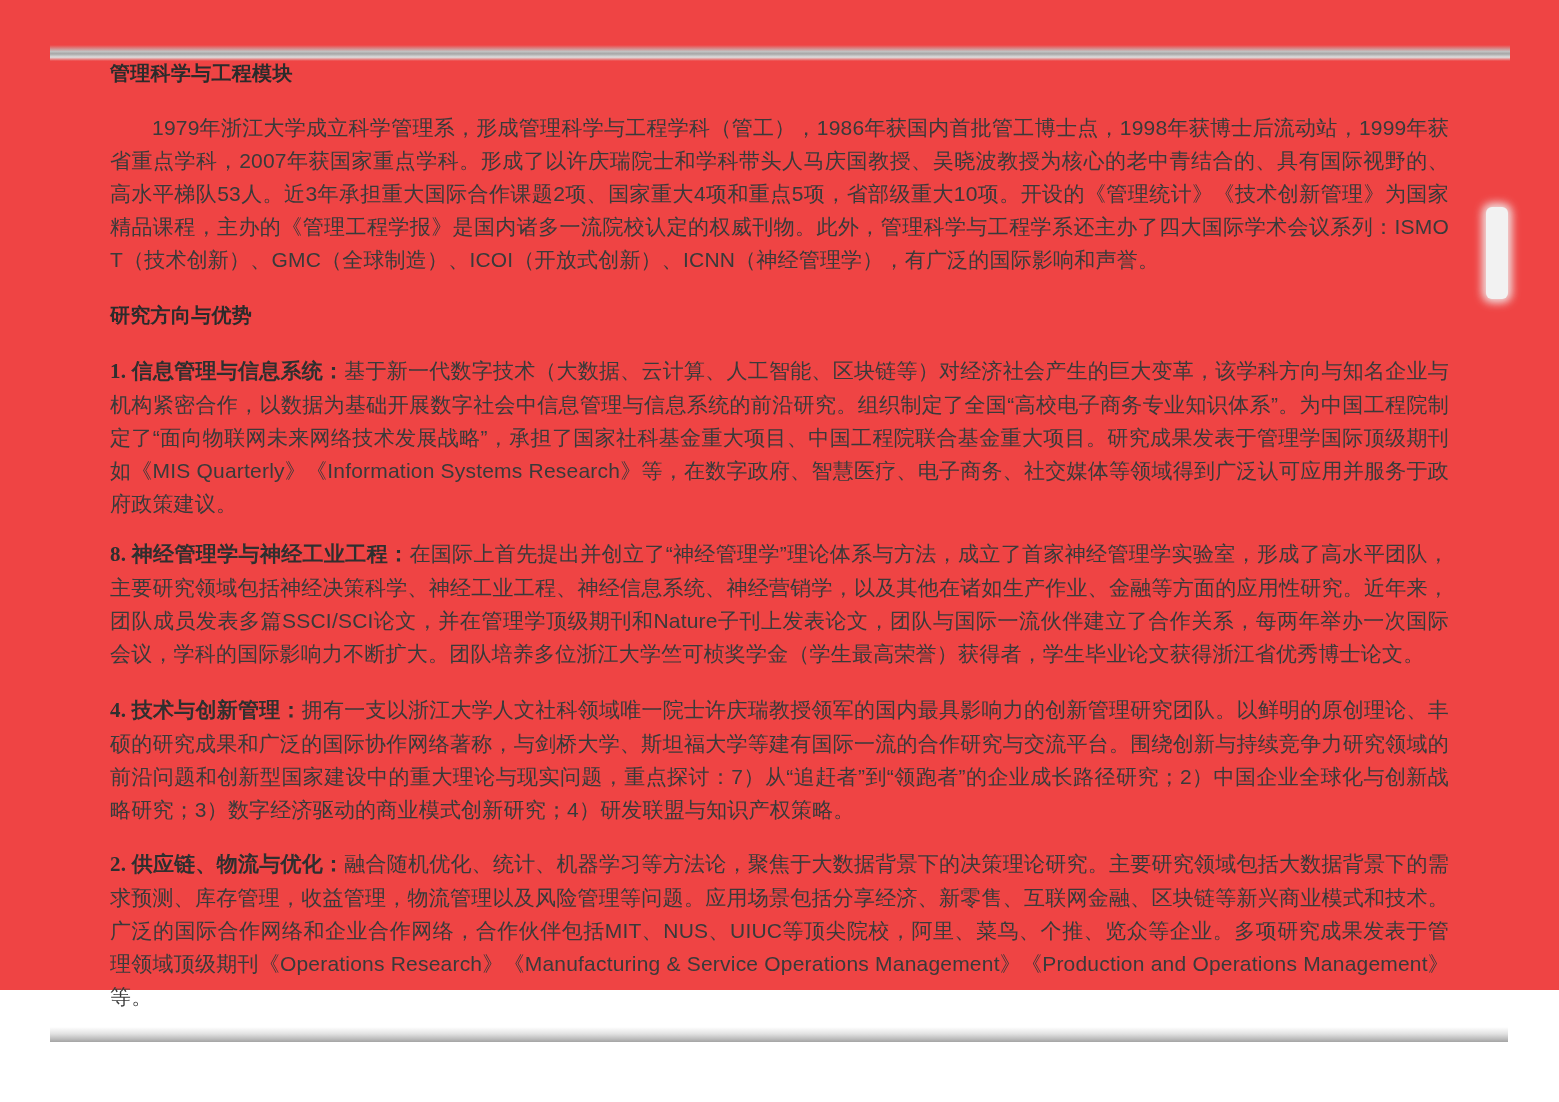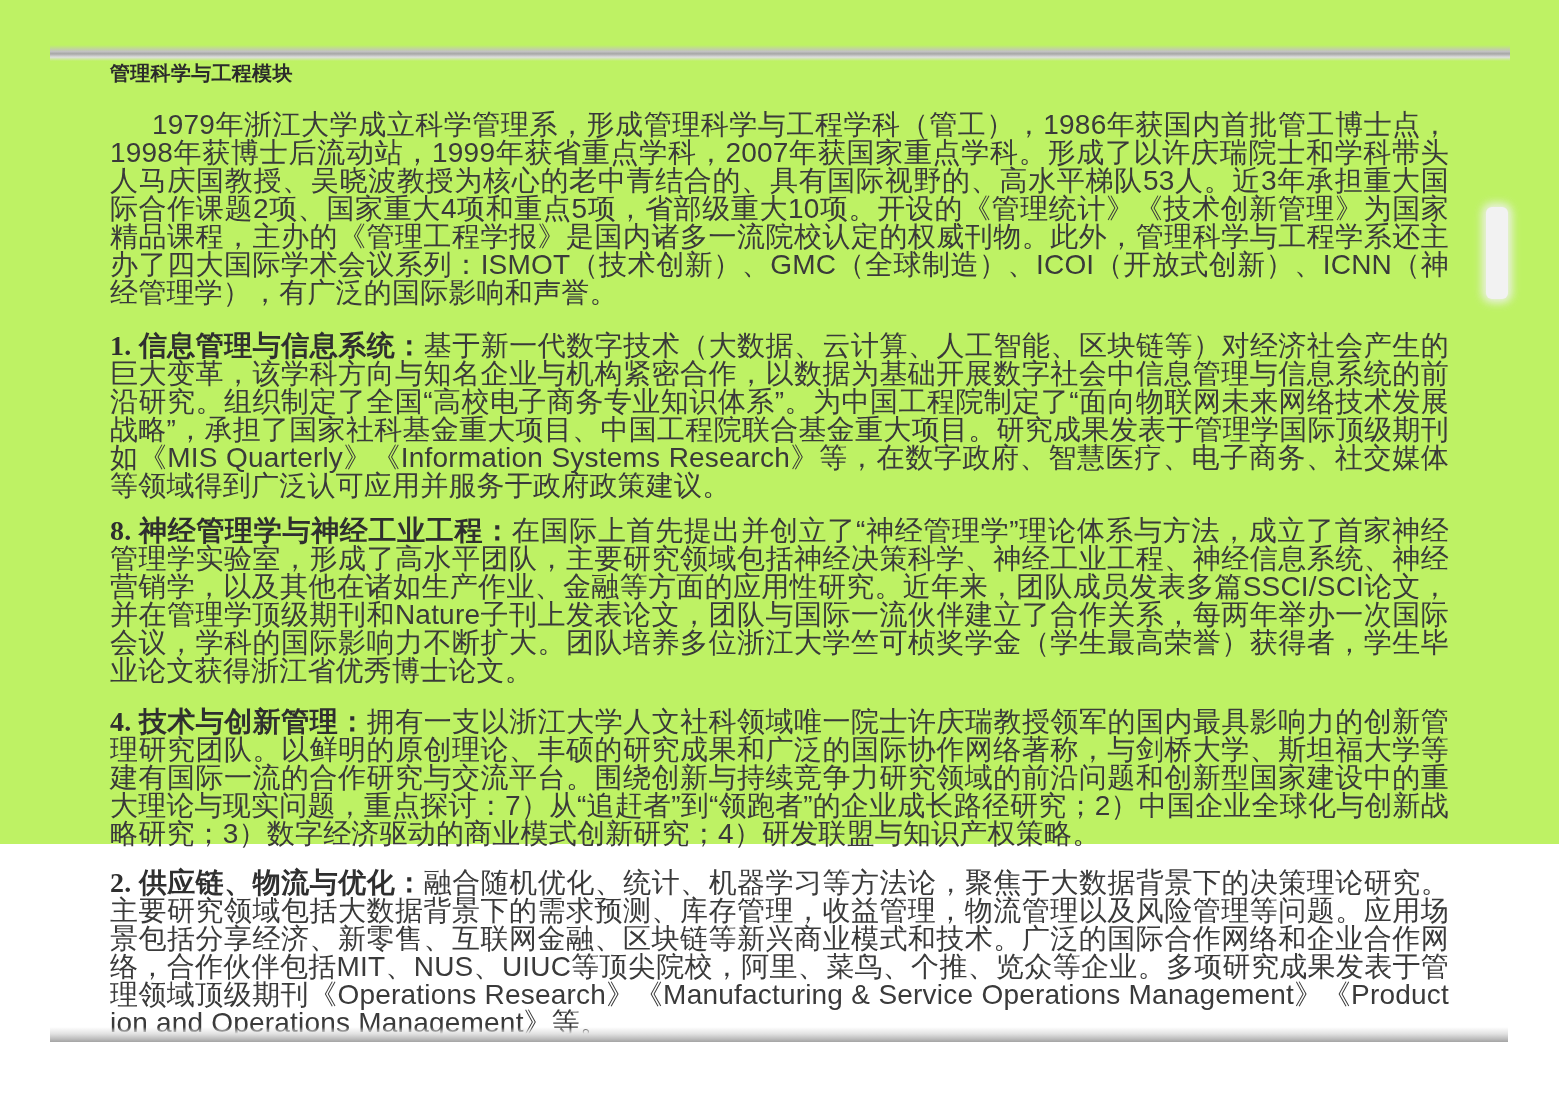--- a/index.html
+++ b/index.html
@@ -7,22 +7,22 @@
     padding: 0;
     background: #ffffff;
     width: 1559px;
     height: 1102px;
     overflow: hidden;
     font-family: "Liberation Sans", "DejaVu Sans", sans-serif;
   }
   .viewport {
     position: relative;
     width: 1559px;
-    height: 844px;
-    background: #bef264;
+    height: 990px;
+    background: #ef4444;
   }
   
   .page-shadow-top {
     position: absolute;
     left: 50px;
     top: 45px;
     width: 1460px;
     height: 16px;
     background: linear-gradient(to bottom,
       rgba(255,255,255,0) 0%,
@@ -68,22 +68,22 @@
     font-size: 20px;
     line-height: 28px;
     font-weight: bold;
     color: #2b2b2b;
     letter-spacing: 0.3px;
   }
   #h-title   { margin: 4px 0 0; }
   #h-history { margin: 27px 0 0; }
   #h-research{ margin: 25px 0 0; }
   .doc-para {
-    font-size: 28px;
-    line-height: 28px;
+    font-size: 21px;
+    line-height: 33px;
     text-align: justify;
     letter-spacing: 0.2px;
     margin: 0;
     color: #3a3a3a;
     word-break: break-all;
   }
   #p-history { margin: 24px 0 0; text-indent: 42px; }
   #p-item1 { margin: 25px 0 0; }
   #p-item2 { margin: 17px 0 0; }
   #p-item3 { margin: 23px 0 0; }
@@ -98,20 +98,21 @@
   <div class="page-shadow-top"></div>
   <div class="edge-smudge"></div>
 
   <div class="page-content">
 
     <div class="doc-heading" id="h-title">管理科学与工程模块</div>
 
 
     <p class="doc-para" id="p-history">1979年浙江大学成立科学管理系，形成管理科学与工程学科（管工），1986年获国内首批管工博士点，1998年获博士后流动站，1999年获省重点学科，2007年获国家重点学科。形成了以许庆瑞院士和学科带头人马庆国教授、吴晓波教授为核心的老中青结合的、具有国际视野的、高水平梯队53人。近3年承担重大国际合作课题2项、国家重大4项和重点5项，省部级重大10项。开设的《管理统计》《技术创新管理》为国家精品课程，主办的《管理工程学报》是国内诸多一流院校认定的权威刊物。此外，管理科学与工程学系还主办了四大国际学术会议系列：ISMOT（技术创新）、GMC（全球制造）、ICOI（开放式创新）、ICNN（神经管理学），有广泛的国际影响和声誉。</p>
 
+    <div class="doc-heading" id="h-research">研究方向与优势</div>
 
     <p class="doc-para" id="p-item1"><b class="run-label">1. 信息管理与信息系统：</b><span>基于新一代数字技术（大数据、云计算、人工智能、区块链等）对经济社会产生的巨大变革，该学科方向与知名企业与机构紧密合作，以数据为基础开展数字社会中信息管理与信息系统的前沿研究。组织制定了全国“高校电子商务专业知识体系”。为中国工程院制定了“面向物联网未来网络技术发展战略”，承担了国家社科基金重大项目、中国工程院联合基金重大项目。研究成果发表于管理学国际顶级期刊如《MIS Quarterly》《Information Systems Research》等，在数字政府、智慧医疗、电子商务、社交媒体等领域得到广泛认可应用并服务于政府政策建议。</span></p>
 
     <p class="doc-para" id="p-item2"><b class="run-label">8. 神经管理学与神经工业工程：</b><span>在国际上首先提出并创立了“神经管理学”理论体系与方法，成立了首家神经管理学实验室，形成了高水平团队，主要研究领域包括神经决策科学、神经工业工程、神经信息系统、神经营销学，以及其他在诸如生产作业、金融等方面的应用性研究。近年来，团队成员发表多篇SSCI/SCI论文，并在管理学顶级期刊和Nature子刊上发表论文，团队与国际一流伙伴建立了合作关系，每两年举办一次国际会议，学科的国际影响力不断扩大。团队培养多位浙江大学竺可桢奖学金（学生最高荣誉）获得者，学生毕业论文获得浙江省优秀博士论文。</span></p>
 
     <p class="doc-para" id="p-item3"><b class="run-label">4. 技术与创新管理：</b><span>拥有一支以浙江大学人文社科领域唯一院士许庆瑞教授领军的国内最具影响力的创新管理研究团队。以鲜明的原创理论、丰硕的研究成果和广泛的国际协作网络著称，与剑桥大学、斯坦福大学等建有国际一流的合作研究与交流平台。围绕创新与持续竞争力研究领域的前沿问题和创新型国家建设中的重大理论与现实问题，重点探讨：7）从“追赶者”到“领跑者”的企业成长路径研究；2）中国企业全球化与创新战略研究；3）数字经济驱动的商业模式创新研究；4）研发联盟与知识产权策略。</span></p>
 
     <p class="doc-para" id="p-item4"><b class="run-label">2. 供应链、物流与优化：</b><span>融合随机优化、统计、机器学习等方法论，聚焦于大数据背景下的决策理论研究。主要研究领域包括大数据背景下的需求预测、库存管理，收益管理，物流管理以及风险管理等问题。应用场景包括分享经济、新零售、互联网金融、区块链等新兴商业模式和技术。广泛的国际合作网络和企业合作网络，合作伙伴包括MIT、NUS、UIUC等顶尖院校，阿里、菜鸟、个推、览众等企业。多项研究成果发表于管理领域顶级期刊《Operations Research》《Manufacturing &amp; Service Operations Management》《Production and Operations Management》等。</span></p>
 
   </div>

